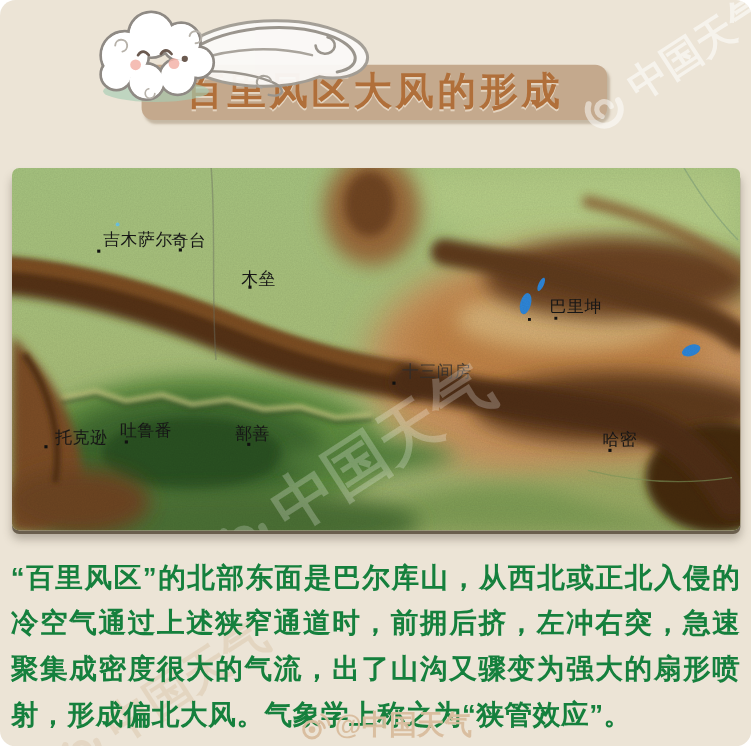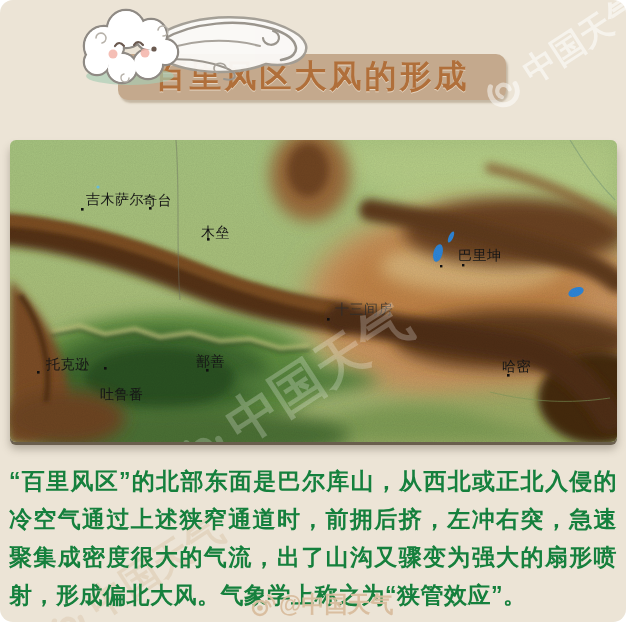--- a/index.html
+++ b/index.html
@@ -206,21 +206,21 @@
 
       <rect width="607" height="302" fill="#241a08" filter="url(#grain)" opacity="0.16"></rect>
     </svg>
 
     <span class="map-label" style="left:76px;top:54px;">吉木萨尔</span>
     <span class="map-label" style="left:133px;top:55px;">奇台</span>
     <span class="map-label" style="left:191px;top:87px;">木垒</span>
     <span class="map-label" style="left:448px;top:110px;">巴里坤</span>
     <span class="map-label faint" style="left:325px;top:164px;">十三间房</span>
     <span class="map-label" style="left:36px;top:219px;text-align:center;">托克逊</span>
-    <span class="map-label" style="left:90px;top:213px;margin-top:36px;">吐鲁番</span>
+    <span class="map-label" style="left:90px;top:213px;">吐鲁番</span>
     <span class="map-label" style="left:186px;top:216px;">鄯善</span>
     <span class="map-label" style="left:492px;top:221px;">哈密</span>
 
     <div class="wm wm-map">
       <svg class="spiral" width="52" height="52" viewBox="0 0 32 32">
         <circle cx="16" cy="16" r="11" fill="none" stroke="currentColor" stroke-width="4" stroke-dasharray="44 26" stroke-linecap="round"></circle>
         <circle cx="16" cy="16" r="5" fill="none" stroke="currentColor" stroke-width="3.5" stroke-dasharray="20 12" stroke-linecap="round" transform="rotate(140 16 16)"></circle>
       </svg>
       <span>中国天气</span>
     </div>

